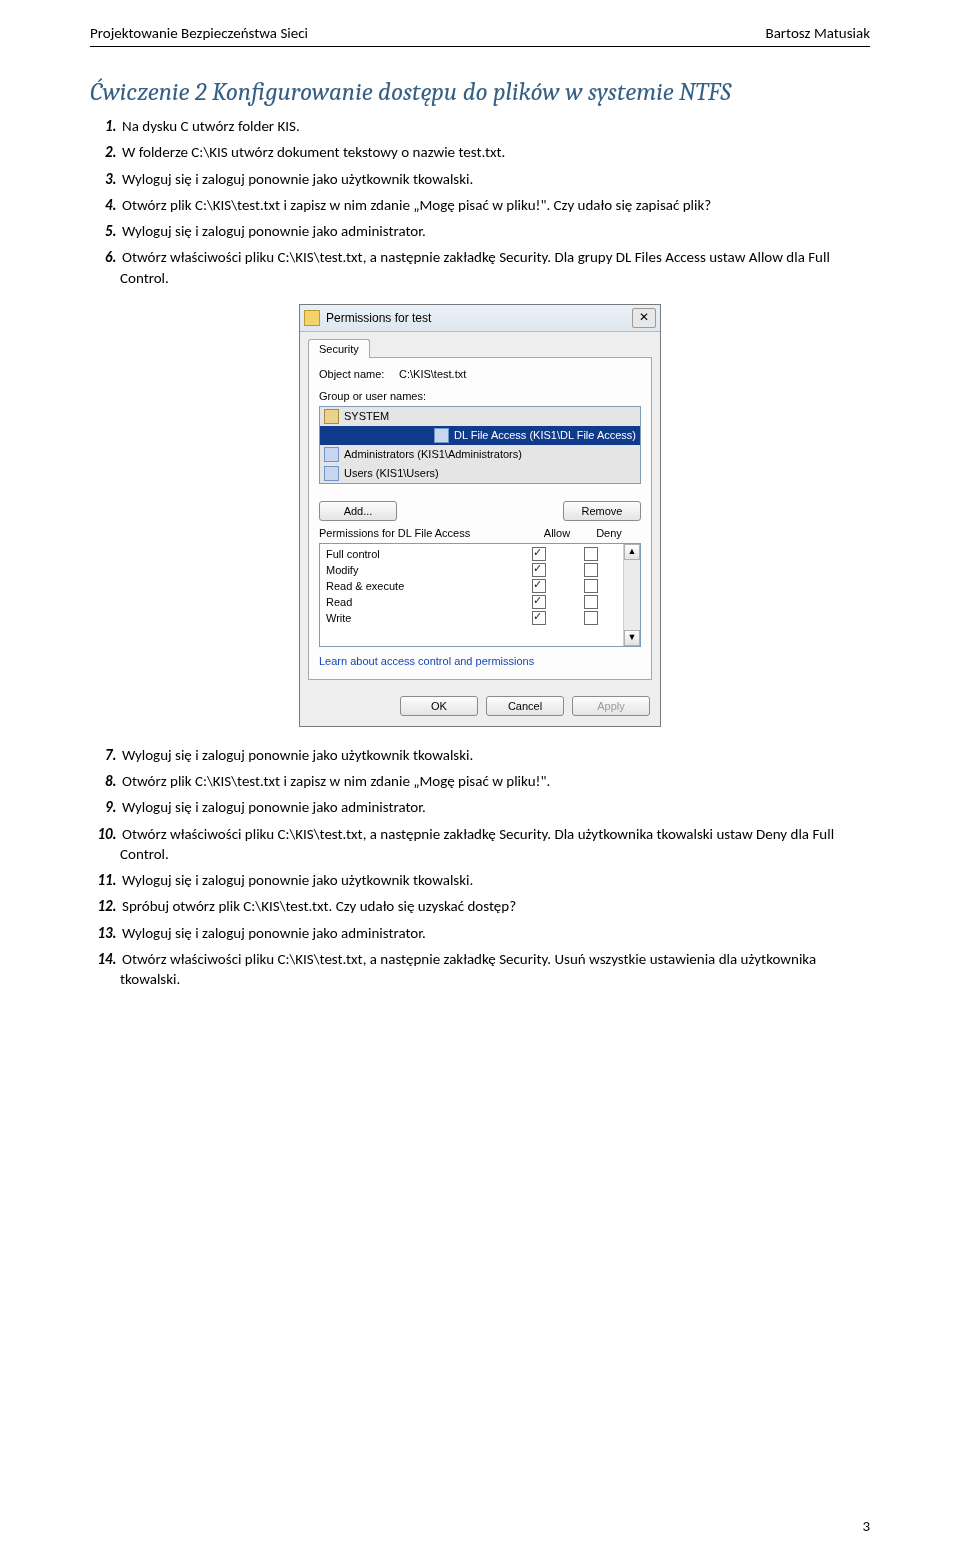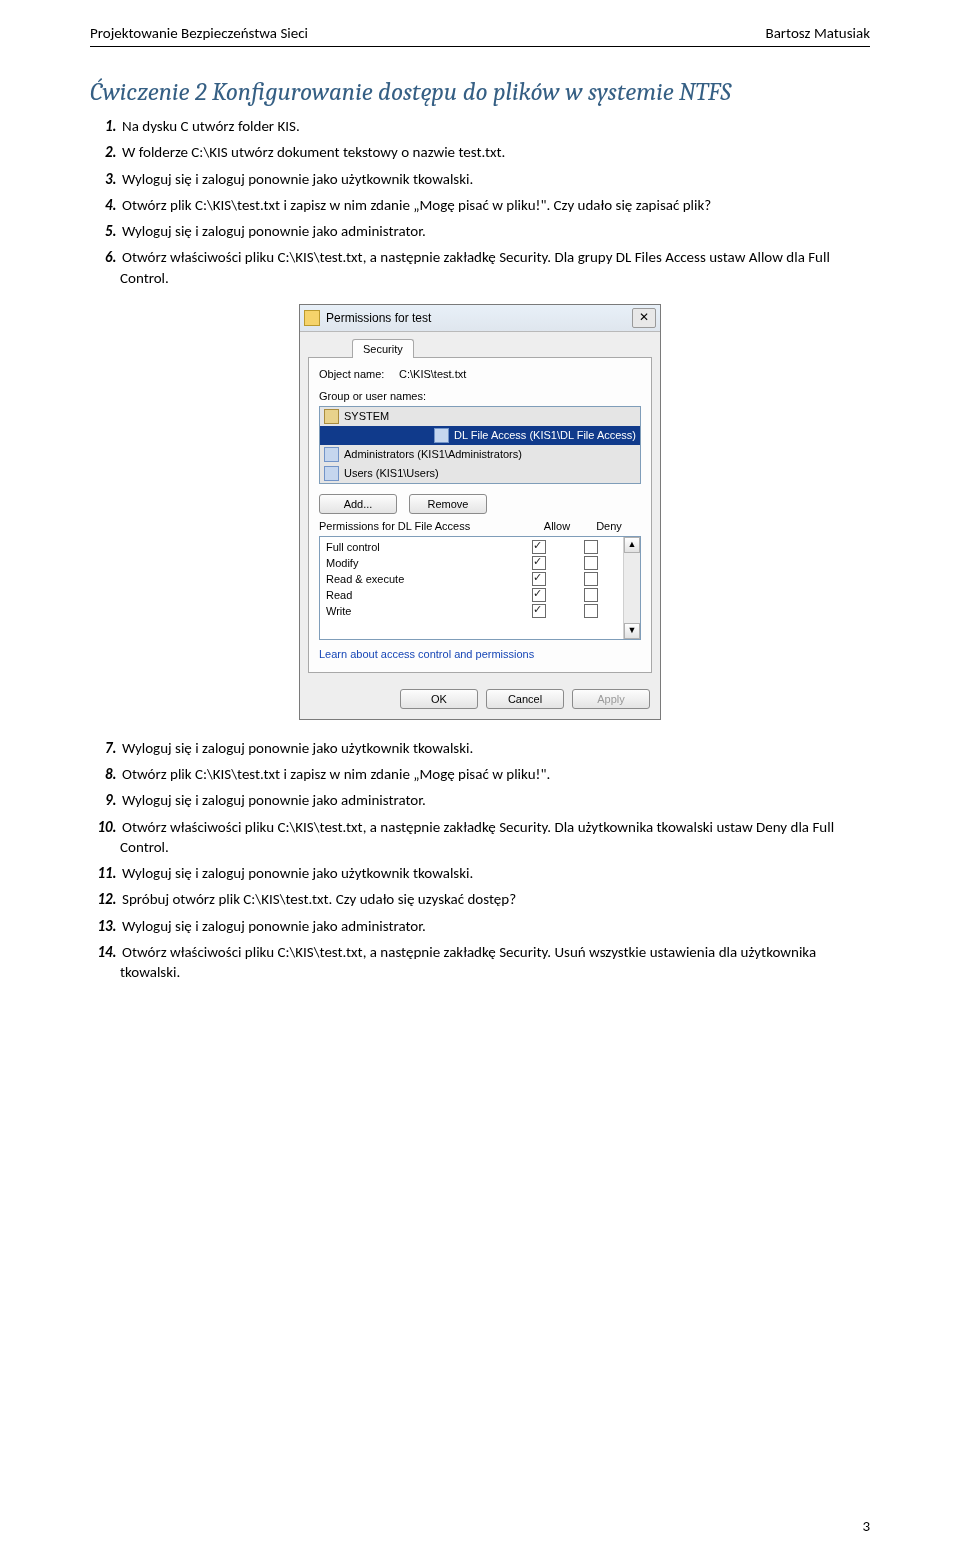--- a/index.html
+++ b/index.html
@@ -97,21 +97,20 @@
   }
   .tab {
     background: #fdfdfd;
     border: 1px solid #a8a8a8;
     border-bottom: none;
     border-radius: 3px 3px 0 0;
     padding: 3px 10px;
     font-size: 11px;
     position: relative;
     top: 1px;
-    margin-left: 44px;
   }
   .tab-body {
     margin: 0 8px 8px 8px;
     background: #fdfdfd;
     border: 1px solid #a8a8a8;
     padding: 10px 10px 12px 10px;
   }
   .obj-row {
     display: flex;
     margin-bottom: 10px;
@@ -137,23 +136,23 @@
   }
   .ic {
     width: 13px; height: 13px;
     display: inline-block;
     flex: 0 0 13px;
   }
   .ic-user { background: #e8d28c; border:1px solid #a98c3e; }
   .ic-group { background: #c5d6ee; border:1px solid #7294c8; }
   .btnrow {
     display: flex;
-    justify-content: flex-start;
+    justify-content: space-between;
     gap: 12px;
-    margin-top: 10px;
+    margin-top: 17px;
   }
   .w-btn {
     border: 1px solid #8b8b8b;
     border-radius: 3px;
     background: linear-gradient(#fdfdfd,#e4e4e4);
     padding: 3px 0;
     width: 76px;
     text-align: center;
     cursor: pointer;
     font-size: 11px;

